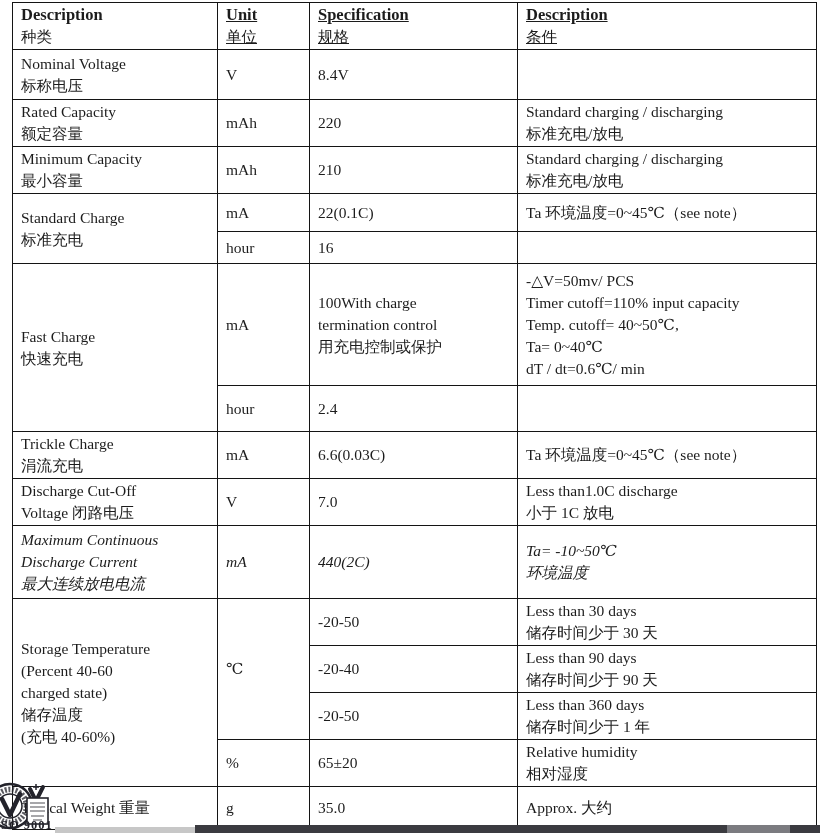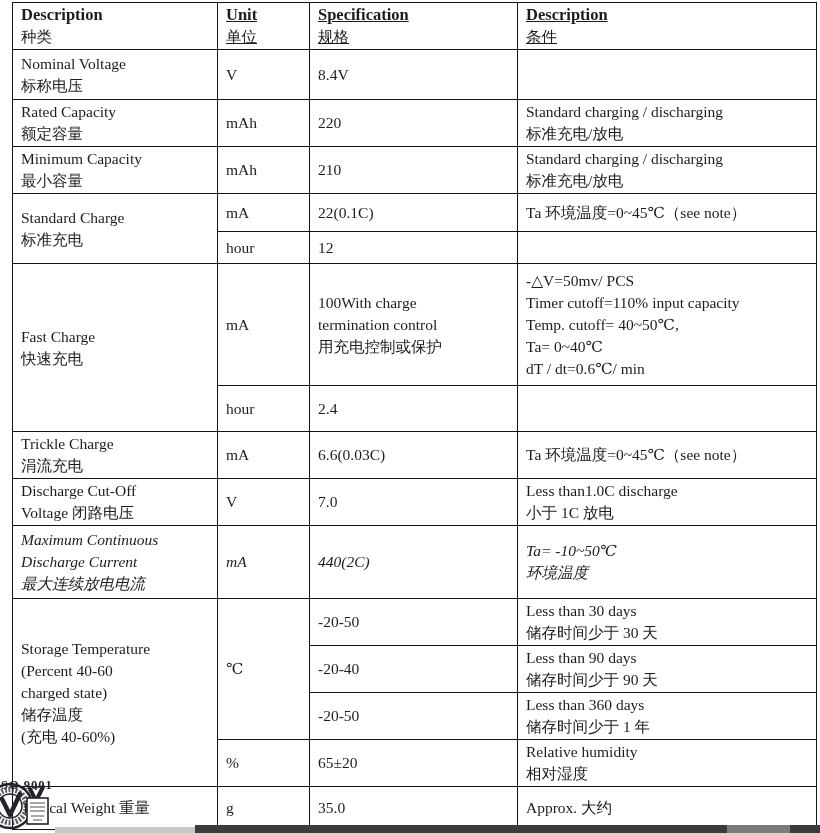--- a/index.html
+++ b/index.html
@@ -26,21 +26,21 @@
   tr.h73{height:73px;font-style:italic;} tr.h43{height:43px;}
   .line{display:block;}
   
   .bbar{position:absolute;top:825px;height:8px;}
   .bbar.light{background:#c7c7c7;top:827px;height:6px;}
   .bbar.dark{background:#3b3b40;}
   .bbar.mid{background:#7b7b80;}
   
   .stamp{position:absolute;left:0;top:781px;width:62px;height:52px;pointer-events:none;}
   .stamp-caption{
-    position:absolute;left:1px;top:778px;width:58px;height:15px;overflow:hidden;
+    position:absolute;left:1px;top:818px;width:58px;height:15px;overflow:hidden;
     font-weight:bold;font-size:12.5px;color:#23232b;letter-spacing:1px;white-space:nowrap;
   }
 </style>
 </head>
 <body>
 
 <table class="spec">
   <colgroup>
     <col style="width:205px">
       <col style="width:92px">
@@ -109,21 +109,21 @@
       <span class="line">Standard Charge</span>
       <span class="line">标准充电</span>
     </td>
     <td class="unit">mA</td>
     <td>22(0.1C)</td>
     <td>Ta 环境温度=0~45℃（see note）</td>
   </tr>
 
   <tr class="h32">
     <td class="unit">hour</td>
-    <td>12</td>
+    <td>16</td>
     <td></td>
   </tr>
 
   <tr class="h122">
     <td rowspan="2">
       <span class="line">Fast Charge</span>
       <span class="line">快速充电</span>
     </td>
     <td class="unit">mA</td>
     <td>

